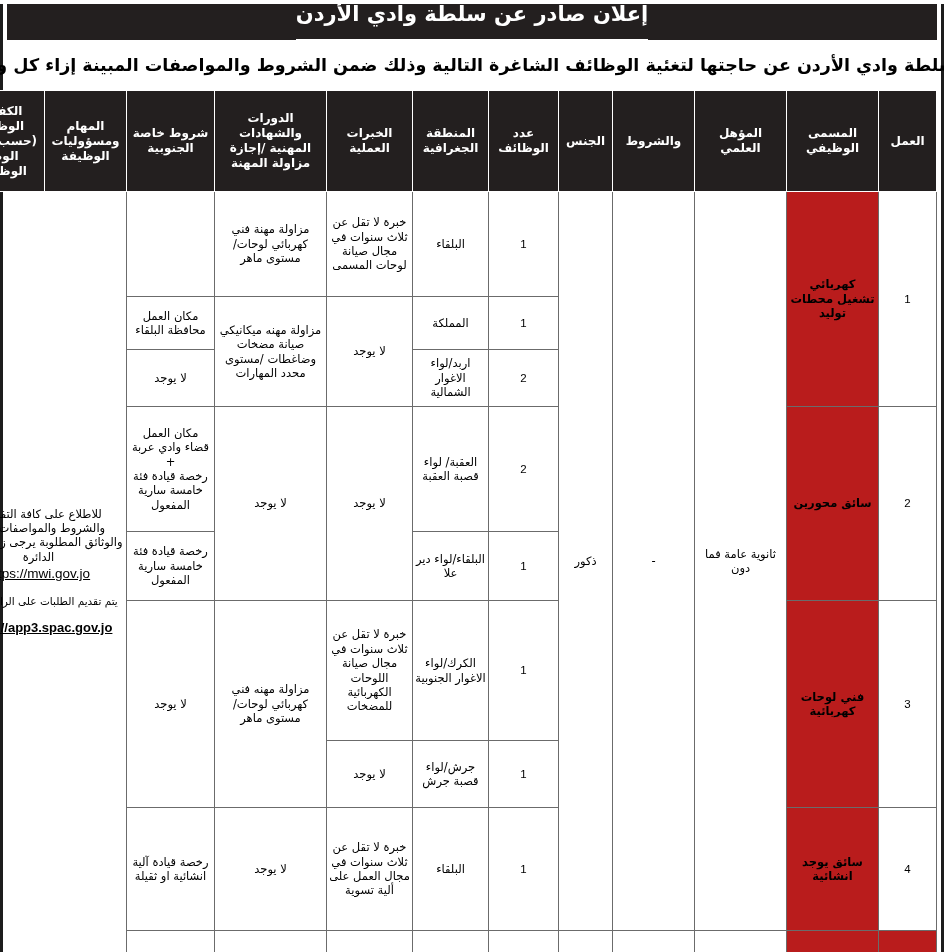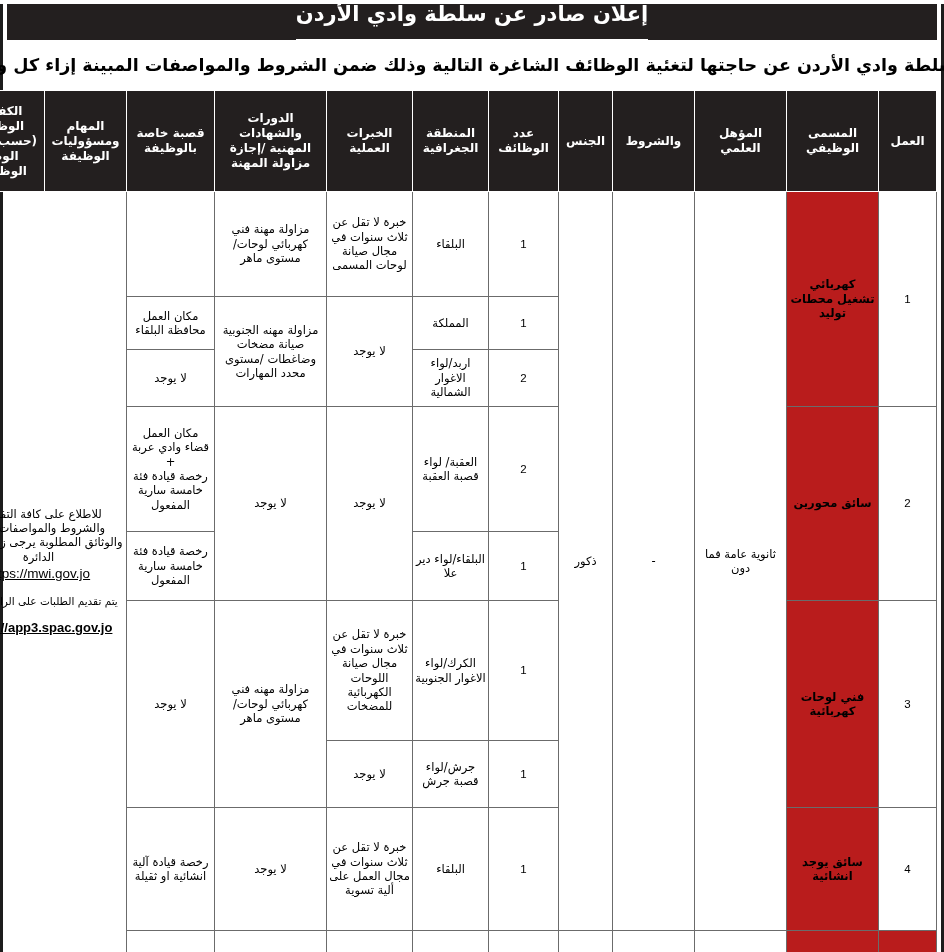--- a/index.html
+++ b/index.html
@@ -174,21 +174,21 @@
         <tr>
           <th>العمل</th>
           <th>المسمى الوظيفي</th>
           <th>المؤهل العلمي</th>
           <th>والشروط</th>
           <th>الجنس</th>
           <th>عدد الوظائف</th>
           <th>المنطقة الجغرافية</th>
           <th>الخبرات العملية</th>
           <th>الدورات والشهادات المهنية /إجازة مزاولة المهنة</th>
-          <th>قصبة خاصة بالوظيفة</th>
+          <th>شروط خاصة الجنوبية</th>
           <th>المهام ومسؤوليات الوظيفة</th>
           <th>الكفايات الوظيفية (حسب بطاقة الوصف الوظيفي)</th>
         </tr>
       </thead>
       <tbody>
 
         <tr>
           <td class="num shaded" style="background:#ffffff;font-weight:normal" rowspan="3">1</td>
           <td class="shaded" rowspan="3">كهربائي تشغيل محطات توليد</td>
           <td rowspan="8">ثانوية عامة فما دون</td>
@@ -206,21 +206,21 @@
             <p class="small-note">يتم تقديم الطلبات على الرابط التالي</p>
             <div class="spacer"></div>
             <p><a class="link bold" href="#">https://app3.spac.gov.jo</a></p>
           </td>
         </tr>
 
         <tr>
           <td class="count" style="height:48px">1</td>
           <td>المملكة</td>
           <td rowspan="2">لا يوجد</td>
-          <td rowspan="2">مزاولة مهنه الجنوبية صيانة مضخات وضاغطات /مستوى محدد المهارات</td>
+          <td rowspan="2">مزاولة مهنه ميكانيكي صيانة مضخات وضاغطات /مستوى محدد المهارات</td>
           <td>مكان العمل محافظة البلقاء</td>
         </tr>
 
         <tr>
           <td class="count" style="height:52px">2</td>
           <td>اربد/لواء الاغوار الشمالية</td>
           <td>لا يوجد</td>
         </tr>
 
         <tr>

